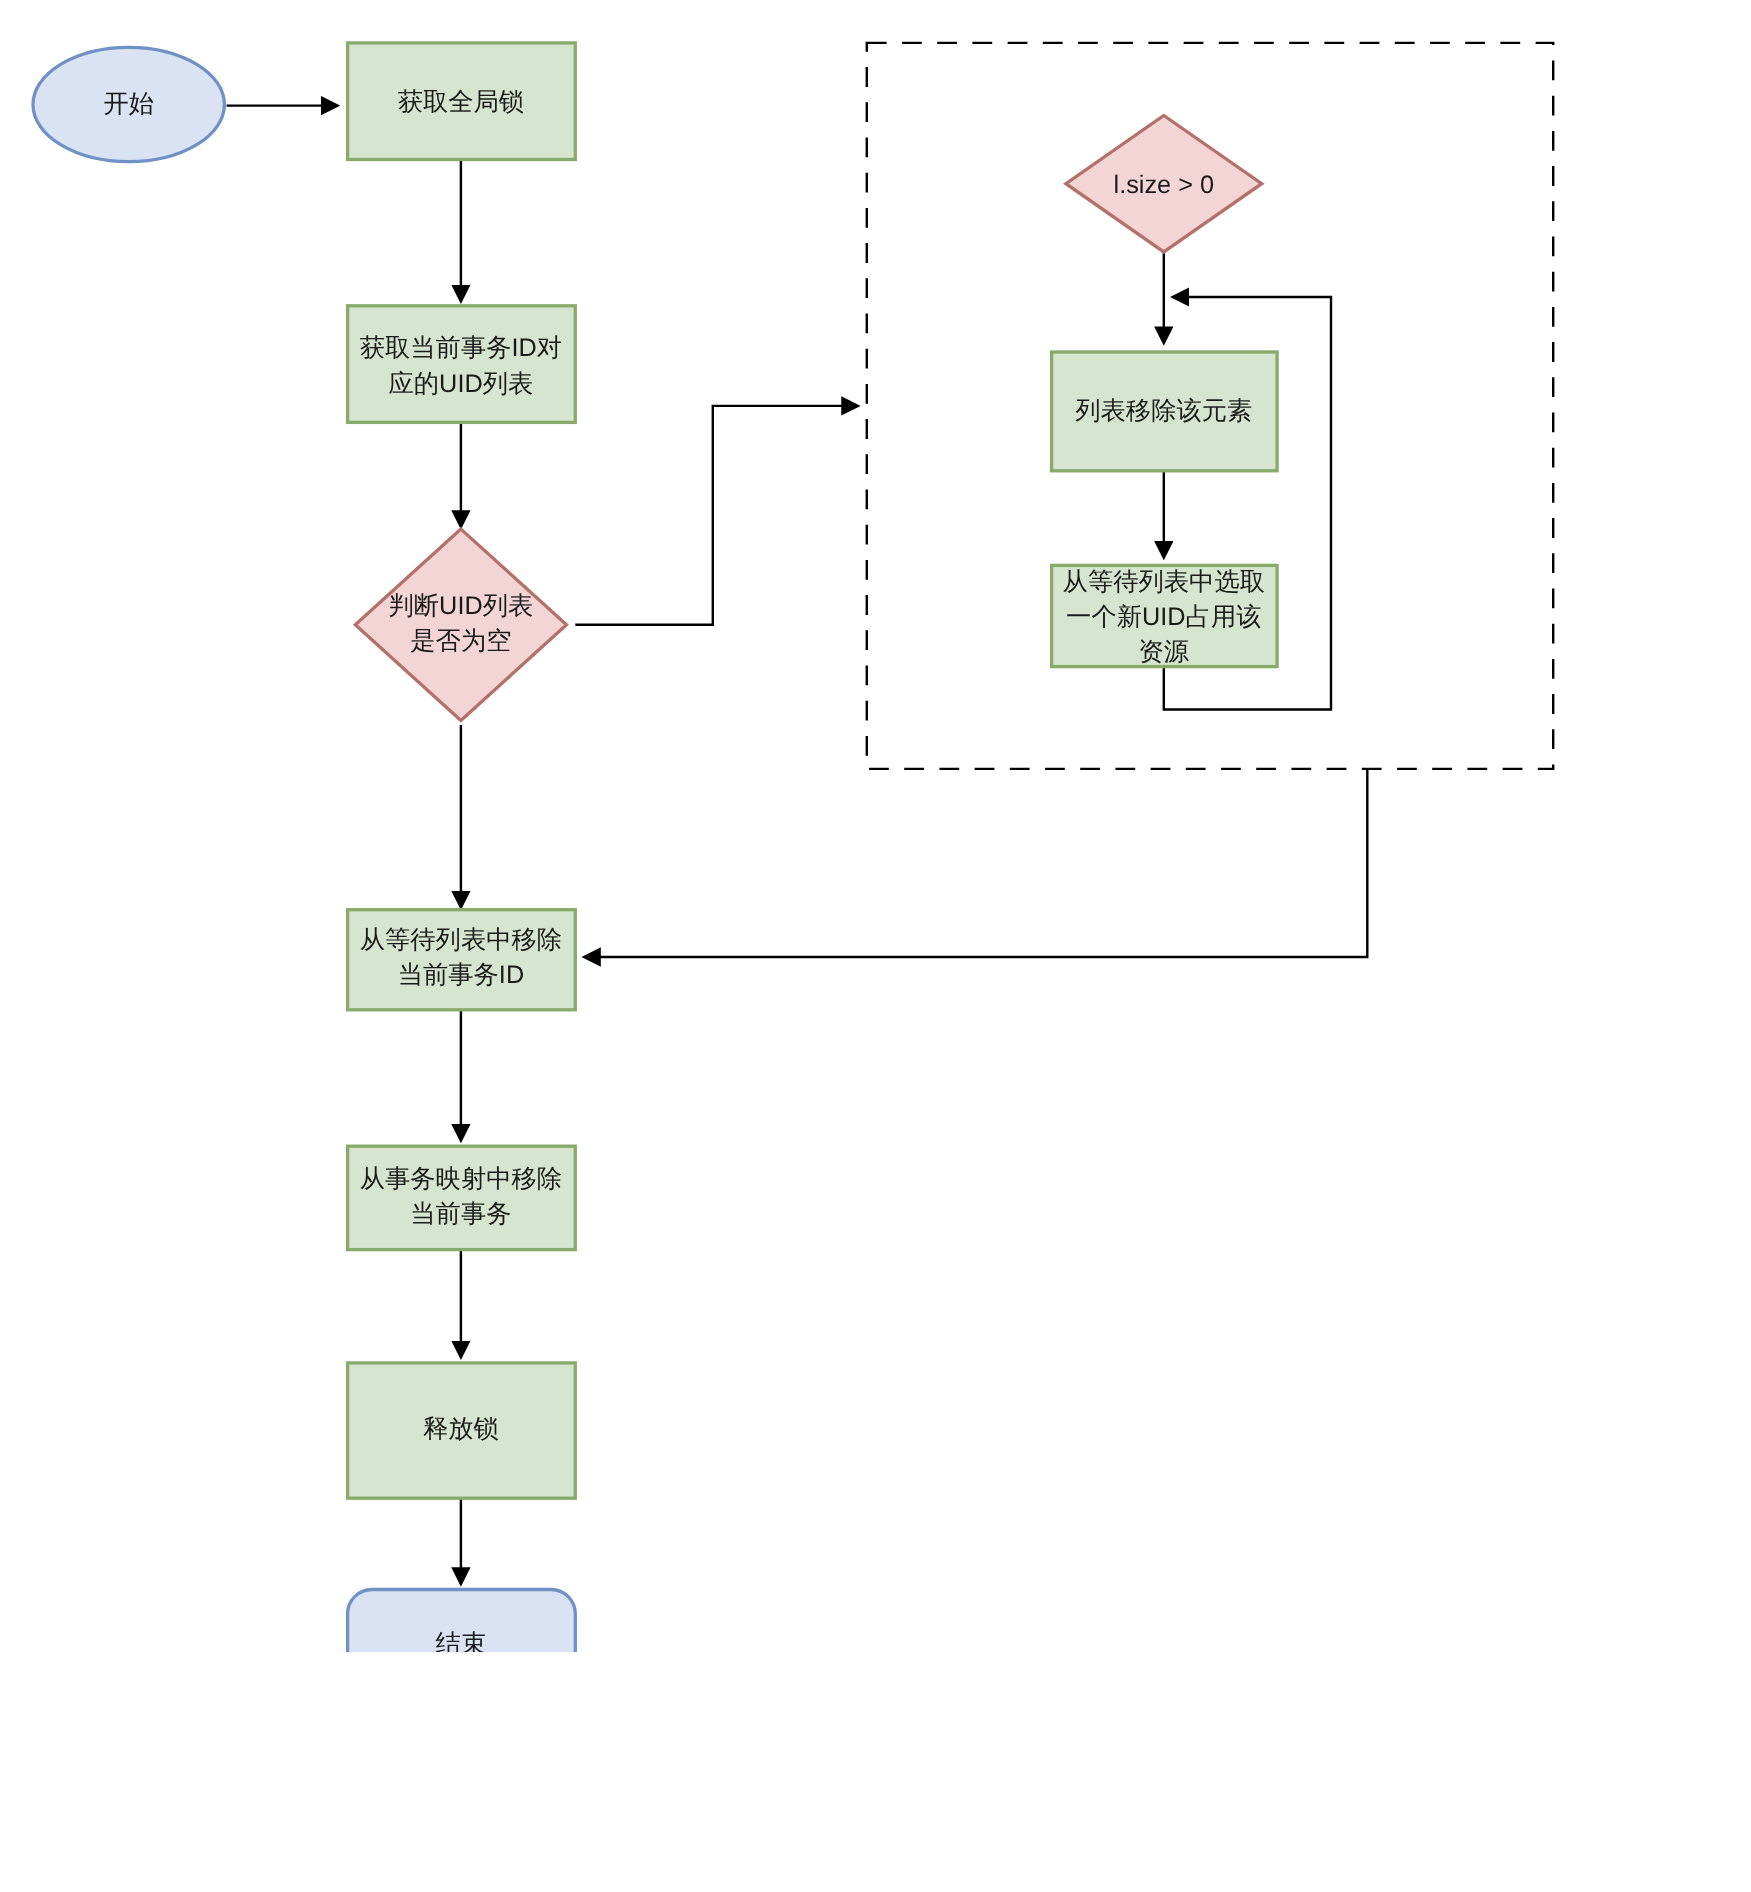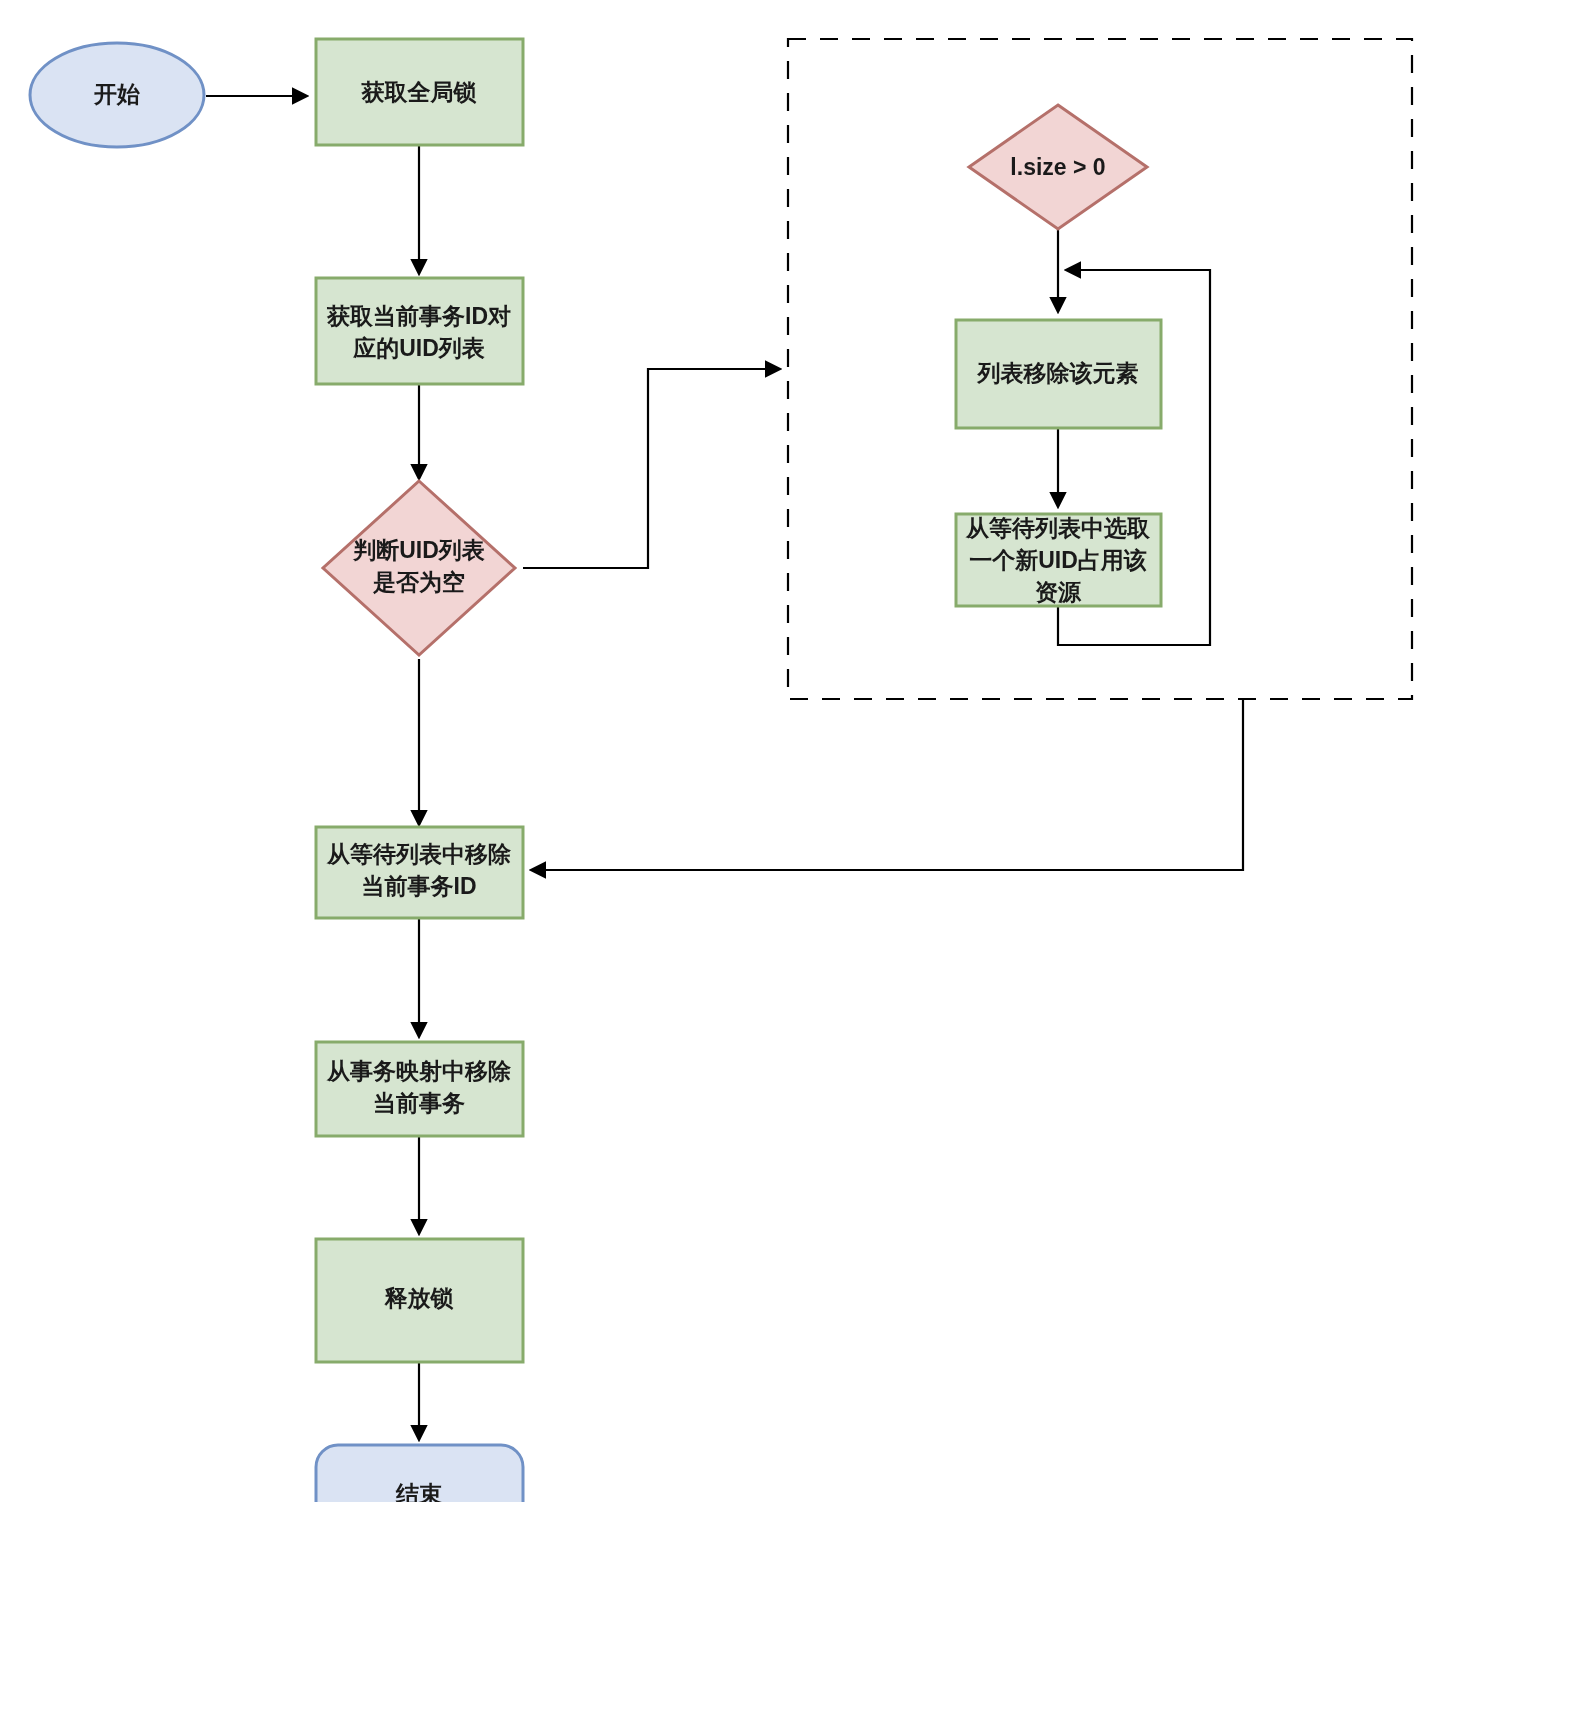--- a/index.html
+++ b/index.html
@@ -10,21 +10,20 @@
   }
   body {
     font-family: "Liberation Sans", "DejaVu Sans", sans-serif;
   }
   #canvas {
     position: relative;
     width: 1592px;
     height: 1502px;
     background: #ffffff;
     overflow: hidden;
-    font-weight: bold;
   }
   svg.diagram {
     position: absolute;
     top: 0;
     left: 0;
     width: 1592px;
     height: 1720px;
     display: block;
   }
   .node-label {

